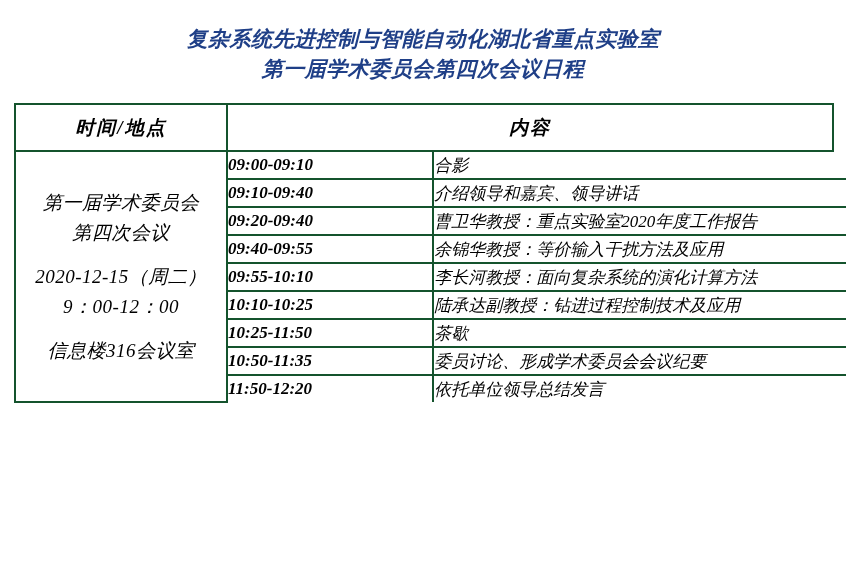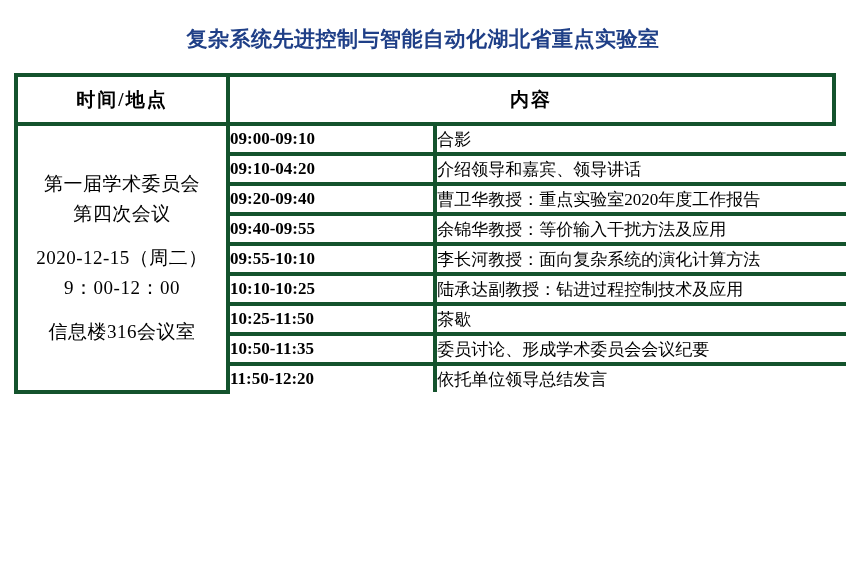--- a/index.html
+++ b/index.html
@@ -12,20 +12,21 @@
     background: #ffffff;
     font-family: "Liberation Serif", "DejaVu Serif", serif;
     color: #000000;
     overflow: hidden;
   }
   .page {
     width: 846px;
     height: 466px;
     position: relative;
     box-sizing: border-box;
+    font-style: italic;
   }
   .title-block {
     text-align: center;
     padding-top: 24px;
   }
   .title-line {
     font-size: 21px;
     font-weight: bold;
     color: #1f3f87;
     line-height: 30px;
@@ -34,21 +35,21 @@
   }
   .table-wrap {
     margin: 19px 14px 0 14px;
   }
   table.schedule {
     border-collapse: collapse;
     width: 818px;
     table-layout: fixed;
   }
   table.schedule td {
-    border: 4px solid #14532d;
+    border: 2px solid #14532d;
     padding: 0;
     vertical-align: middle;
   }
   .hdr {
     text-align: center;
     font-size: 19px;
     font-weight: bold;
     height: 45px;
     letter-spacing: 2px;
   }
@@ -90,20 +91,21 @@
     border-collapse: collapse;
   }
 </style>
 </head>
 <body>
 
 <div class="page">
 
   <div class="title-block">
     <div class="title-line" style="color: rgb(31, 63, 135);">复杂系统先进控制与智能自动化湖北省重点实验室</div>
+    <div class="title-line" style="color: rgb(31, 63, 135);">第一届学术委员会第四次会议日程</div>
   </div>
 
   <div class="table-wrap">
     <table class="schedule">
       <colgroup>
         <col class="col-time">
         <col class="col-content">
       </colgroup>
       <tbody>
         <tr>
@@ -125,21 +127,21 @@
               <colgroup>
                 <col class="sub-time">
                 <col class="sub-text">
               </colgroup>
               <tbody id="agenda-rows">
                   <tr>
                     <td class="time-cell" style="border-top: none; border-left: none;">09:00-09:10</td>
                     <td class="desc-cell" style="border-top: none; border-right: none;">合影</td>
                   </tr>
                   <tr>
-                    <td class="time-cell" style="border-left: none;">09:10-04:20</td>
+                    <td class="time-cell" style="border-left: none;">09:10-09:40</td>
                     <td class="desc-cell" style="border-right: none;">介绍领导和嘉宾、领导讲话</td>
                   </tr>
                   <tr>
                     <td class="time-cell" style="border-left: none; margin-left: 28px;">09:20-09:40</td>
                     <td class="desc-cell" style="border-right: none;">曹卫华教授：重点实验室2020年度工作报告</td>
                   </tr>
                   <tr>
                     <td class="time-cell" style="border-left: none;">09:40-09:55</td>
                     <td class="desc-cell" style="border-right: none;">余锦华教授：等价输入干扰方法及应用</td>
                   </tr>

